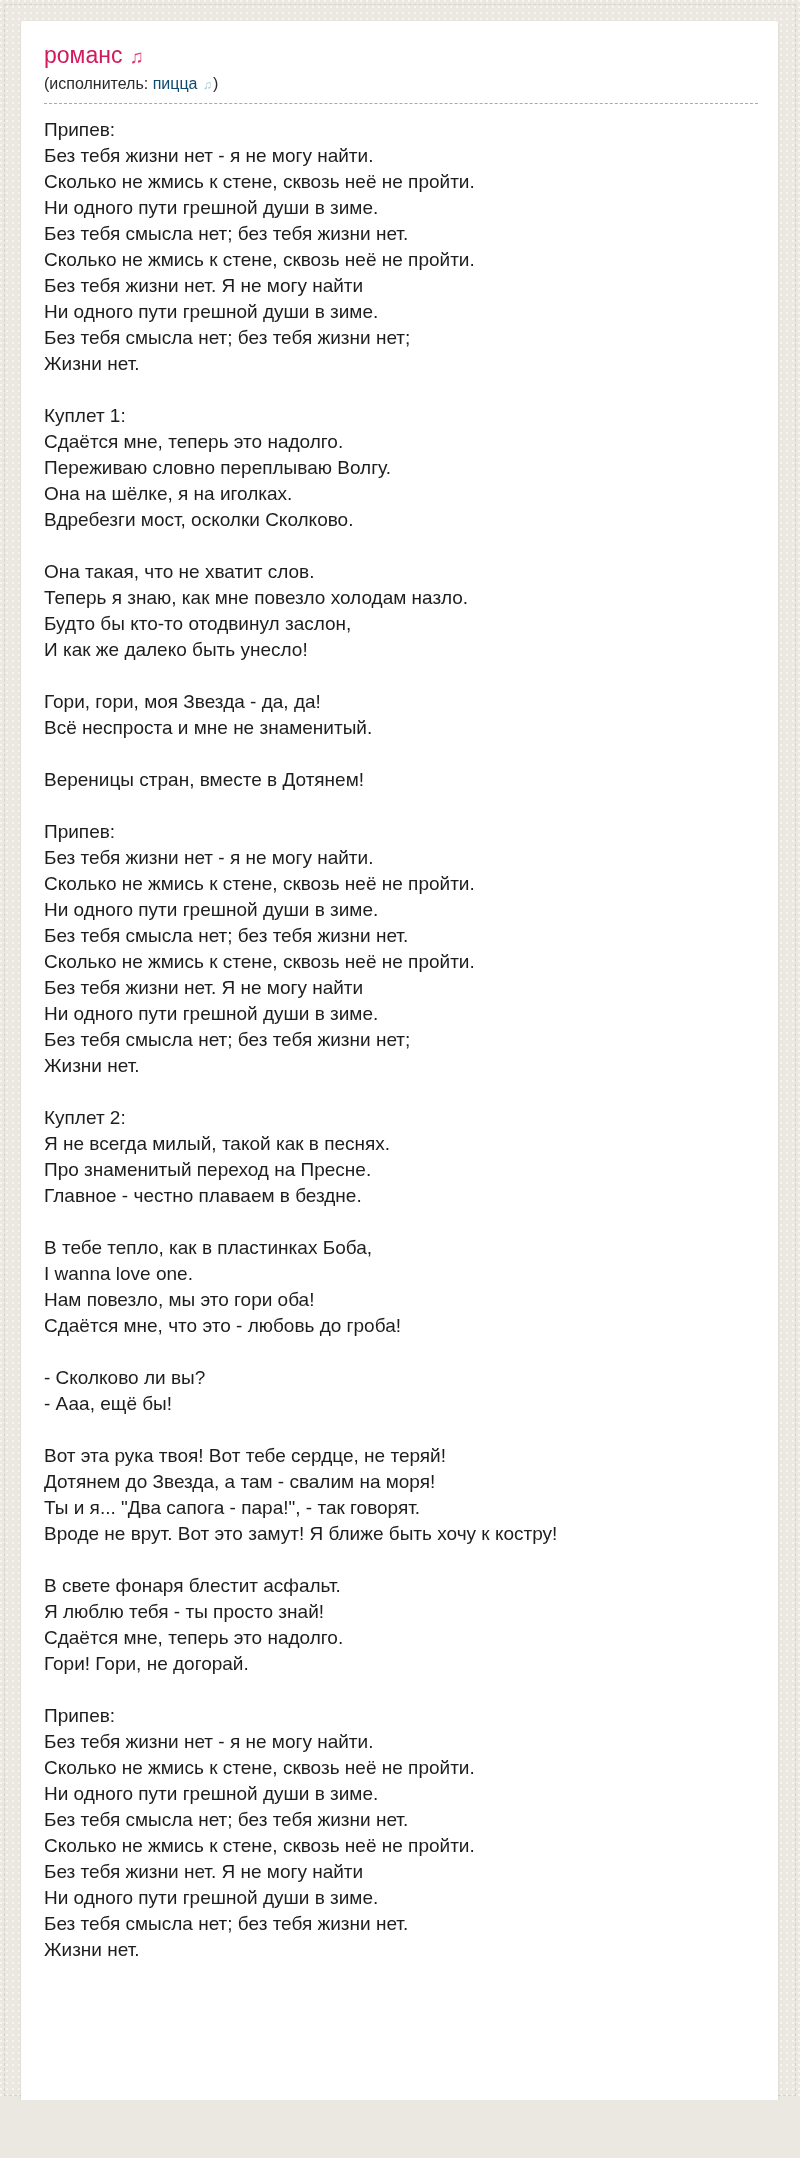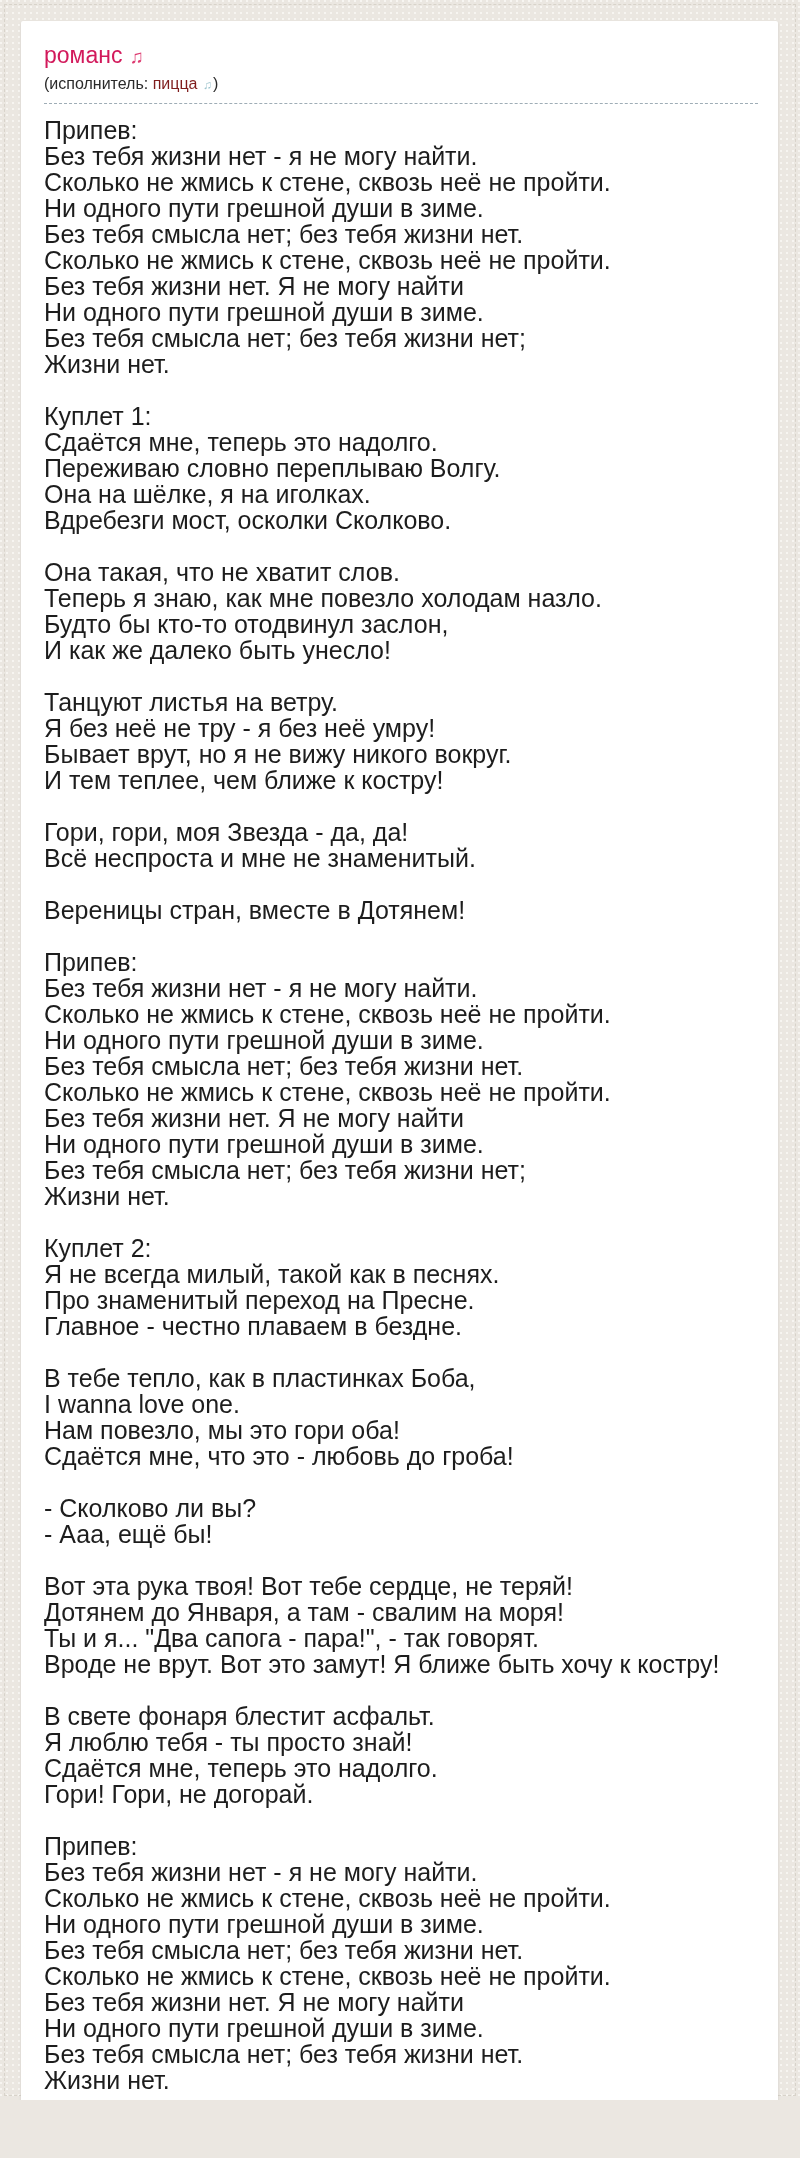--- a/index.html
+++ b/index.html
@@ -50,32 +50,32 @@
   }
   .artist-line{
     margin-top:3px;
     font-size:16px;
     line-height:20px;
     color:#2a2a2a;
     padding-bottom:8px;
     border-bottom:1px dashed #9fadb6;
   }
   .artist-link{
-    color:#7f1d1d;
+    color:#0c4a6e;
     text-decoration:none;
     cursor:pointer;
   }
   .artist-note{
     font-size:12px;
     color:#9cc4cd;
     margin:0 1px;
   }
   .lyrics{
     margin-top:13px;
-    font-size:25px;
+    font-size:19px;
     line-height:26px;
     color:#1d1d1d;
   }
   .stanza{
     margin:0 0 26px 0;
     padding:0;
   }
   .stanza:last-child{margin-bottom:0;}
 </style>
 </head>
@@ -89,25 +89,24 @@
     <h1 class="song-title"><span>романс</span><span class="note-icon">♫</span></h1>
 
     <div class="artist-line"><span>(исполнитель:</span>
       <a class="artist-link">пицца</a>
       <span class="artist-note">♫</span><span>)</span></div>
 
     <div class="lyrics">
         <p class="stanza"><span>Припев:</span><br><span>Без тебя жизни нет - я не могу найти.</span><br><span>Сколько не жмись к стене, сквозь неё не пройти.</span><br><span>Ни одного пути грешной души в зиме.</span><br><span>Без тебя смысла нет; без тебя жизни нет.</span><br><span>Сколько не жмись к стене, сквозь неё не пройти.</span><br><span>Без тебя жизни нет. Я не могу найти</span><br><span>Ни одного пути грешной души в зиме.</span><br><span>Без тебя смысла нет; без тебя жизни нет;</span><br><span>Жизни нет.</span></p>
         <p class="stanza"><span>Куплет 1:</span><br><span>Сдаётся мне, теперь это надолго.</span><br><span>Переживаю словно переплываю Волгу.</span><br><span>Она на шёлке, я на иголках.</span><br><span>Вдребезги мост, осколки Сколково.</span></p>
         <p class="stanza"><span>Она такая, что не хватит слов.</span><br><span>Теперь я знаю, как мне повезло холодам назло.</span><br><span>Будто бы кто-то отодвинул заслон,</span><br><span>И как же далеко быть унесло!</span></p>
-        <p class="stanza"><span>Танцуют листья на ветру.</span><br><span>Я без неё не тру - я без неё умру!</span><br><span>Бывает врут, но я не вижу никого вокруг.</span><br><span>И тем теплее, чем ближе к костру!</span></p>
         <p class="stanza"><span>Гори, гори, моя Звезда - да, да!</span><br><span>Всё неспроста и мне не знаменитый.</span><br><br><span>Вереницы стран, вместе в Дотянем!</span></p>
         <p class="stanza"><span>Припев:</span><br><span>Без тебя жизни нет - я не могу найти.</span><br><span>Сколько не жмись к стене, сквозь неё не пройти.</span><br><span>Ни одного пути грешной души в зиме.</span><br><span>Без тебя смысла нет; без тебя жизни нет.</span><br><span>Сколько не жмись к стене, сквозь неё не пройти.</span><br><span>Без тебя жизни нет. Я не могу найти</span><br><span>Ни одного пути грешной души в зиме.</span><br><span>Без тебя смысла нет; без тебя жизни нет;</span><br><span>Жизни нет.</span></p>
         <p class="stanza"><span>Куплет 2:</span><br><span>Я не всегда милый, такой как в песнях.</span><br><span>Про знаменитый переход на Пресне.</span><br><span>Главное - честно плаваем в бездне.</span><br></p>
         <p class="stanza"><span>В тебе тепло, как в пластинках Боба,</span><br><span>I wanna love one.</span><br><span>Нам повезло, мы это гори оба!</span><br><span>Сдаётся мне, что это - любовь до гроба!</span></p>
         <p class="stanza"><span>- Сколково ли вы?</span><br><span>- Ааа, ещё бы!</span></p>
-        <p class="stanza"><span>Вот эта рука твоя! Вот тебе сердце, не теряй!</span><br><span>Дотянем до Января, а там - свалим на моря!</span><br><span>Ты и я... "Два сапога - пара!", - так говорят.</span><br><span>Вроде не врут. Вот это замут! Я ближе быть хочу к костру!</span></p>
+        <p class="stanza"><span>Вот эта рука твоя! Вот тебе сердце, не теряй!</span><br><span>Дотянем до Звезда, а там - свалим на моря!</span><br><span>Ты и я... "Два сапога - пара!", - так говорят.</span><br><span>Вроде не врут. Вот это замут! Я ближе быть хочу к костру!</span></p>
         <p class="stanza"><span>В свете фонаря блестит асфальт.</span><br><span>Я люблю тебя - ты просто знай!</span><br><span>Сдаётся мне, теперь это надолго.</span><br><span>Гори! Гори, не догорай.</span></p>
         <p class="stanza"><span>Припев:</span><br><span>Без тебя жизни нет - я не могу найти.</span><br><span>Сколько не жмись к стене, сквозь неё не пройти.</span><br><span>Ни одного пути грешной души в зиме.</span><br><span>Без тебя смысла нет; без тебя жизни нет.</span><br><span>Сколько не жмись к стене, сквозь неё не пройти.</span><br><span>Без тебя жизни нет. Я не могу найти</span><br><span>Ни одного пути грешной души в зиме.</span><br><span>Без тебя смысла нет; без тебя жизни нет.</span><br><span>Жизни нет.</span></p>
       </div>
 
   </div>
 </div>
 
 </body></html>

